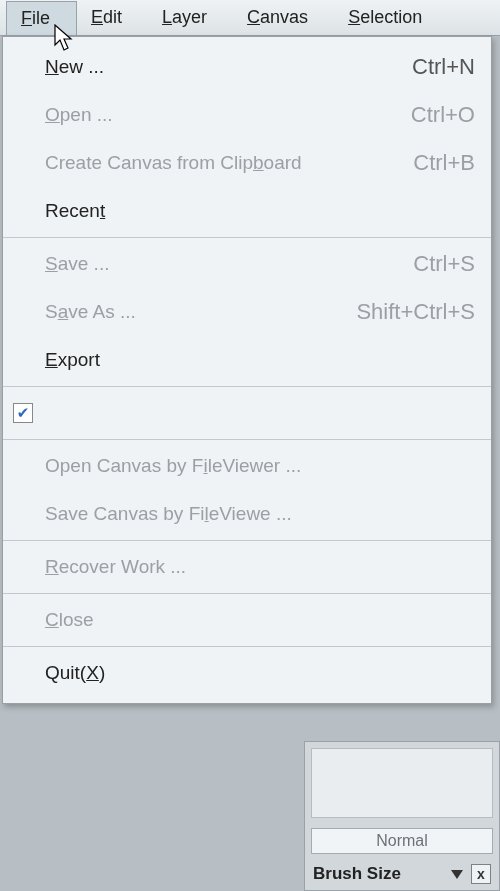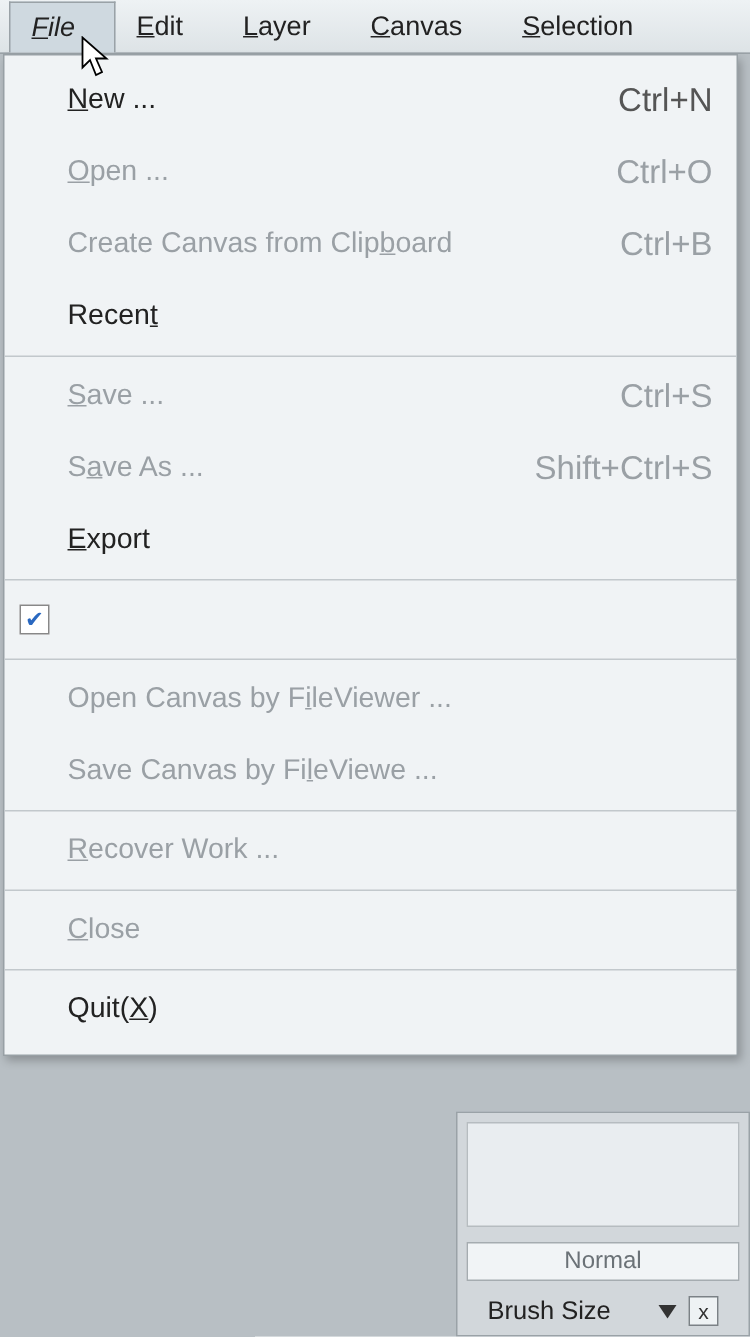--- a/index.html
+++ b/index.html
@@ -22,21 +22,20 @@
   .menubar .menuitem {
     padding: 6px 26px 6px 14px;
     font-size: 18px;
     color: #222;
     cursor: default;
   }
   .menubar .menuitem.active {
     background: #cfd9e0;
     border: 1px solid #9aa2a7;
     border-bottom: none;
-    font-style: italic;
   }
   .underline-char { text-decoration: underline; }
 
   .dropdown {
     position: absolute;
     top: 36px;
     left: 2px;
     width: 490px;
     background: #f0f3f5;
     border: 1px solid #98a0a5;
@@ -103,23 +102,23 @@
     flex: 1;
     height: 26px;
     border: 1px solid #a5acb0;
     background: #f1f4f6;
     display: flex; align-items: center;
     padding: 0 6px;
     justify-content: center;
   }
   .panel-row2 {
     display: flex; align-items: center;
-    padding: 6px 20px;
+    padding: 6px 8px;
     font-size: 17px;
-    color: #222; font-weight: 400;
+    color: #222; font-weight: 700;
   }
   .panel-row2 .spacer { flex: 1; }
   .tri-down {
     width: 0; height: 0;
     border-left: 6px solid transparent;
     border-right: 6px solid transparent;
     border-top: 9px solid #333;
     margin: 0 8px;
   }
   .closebox {

